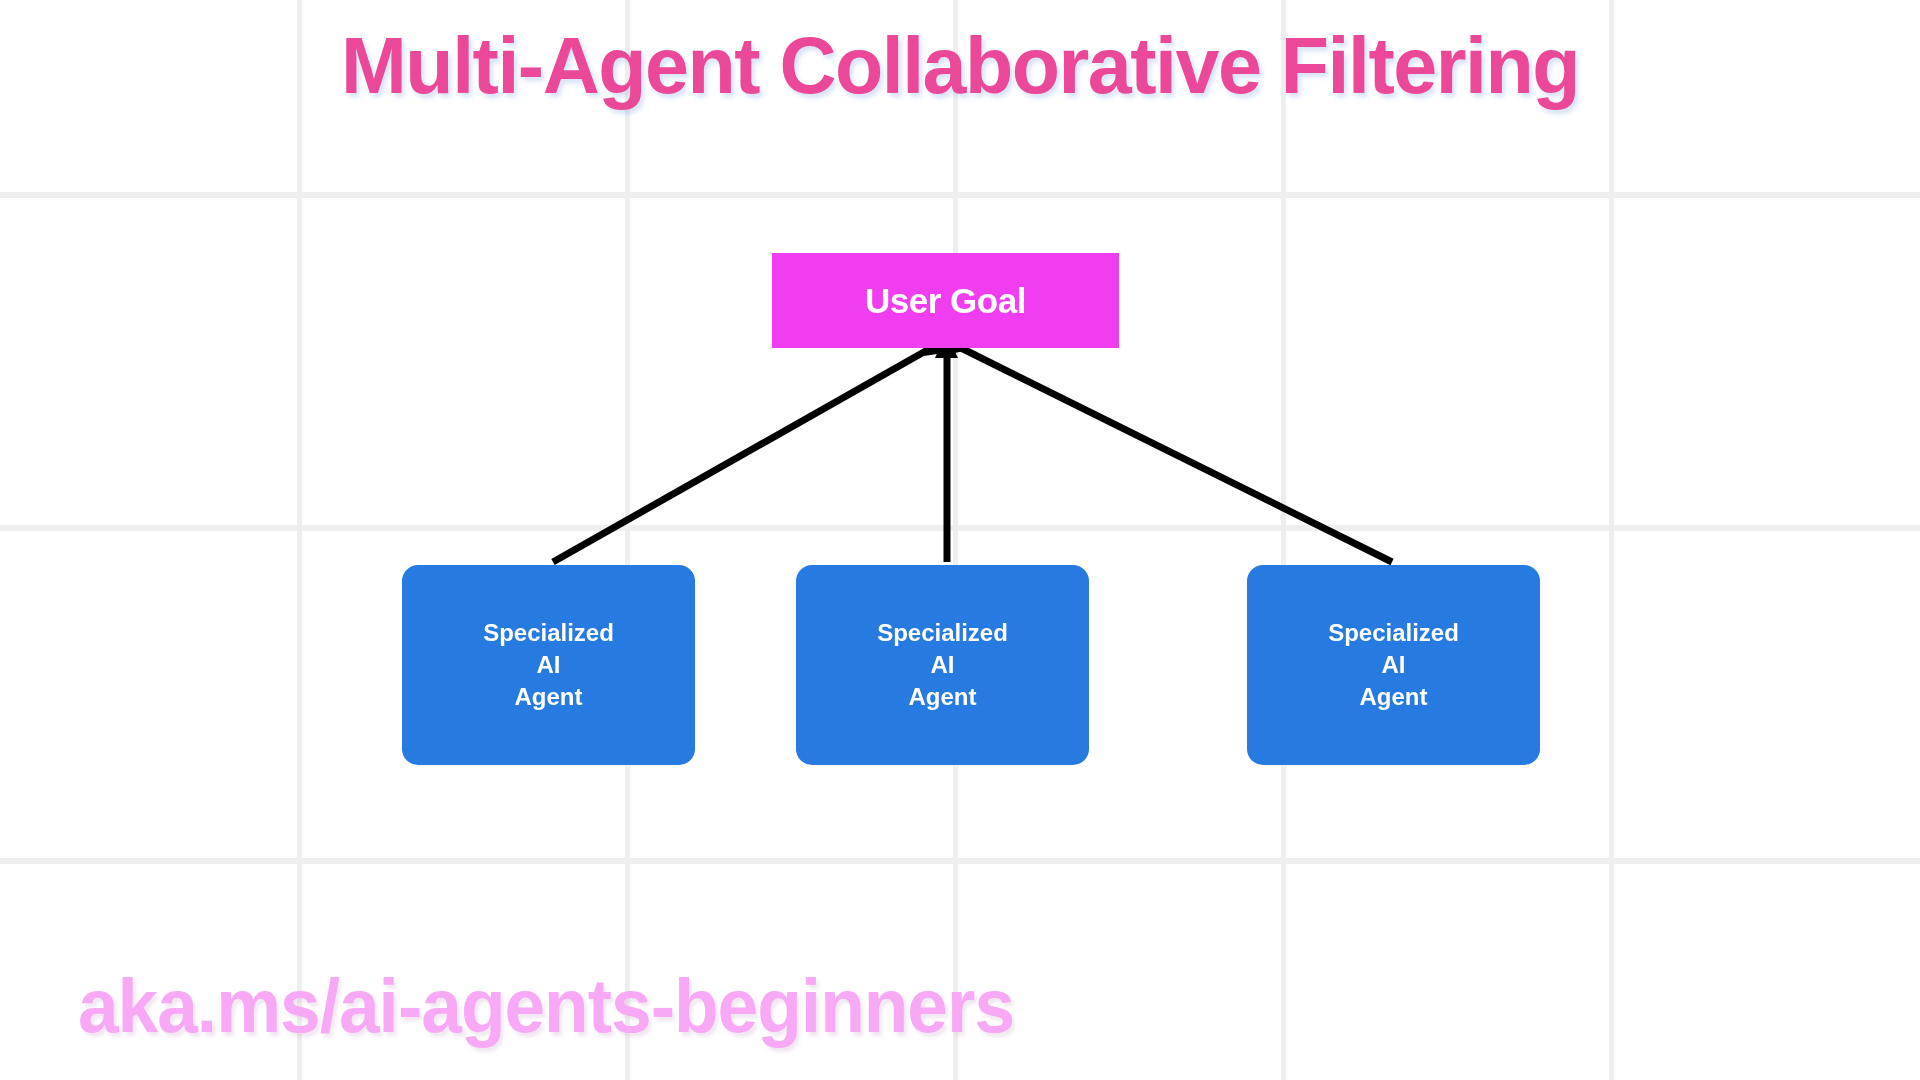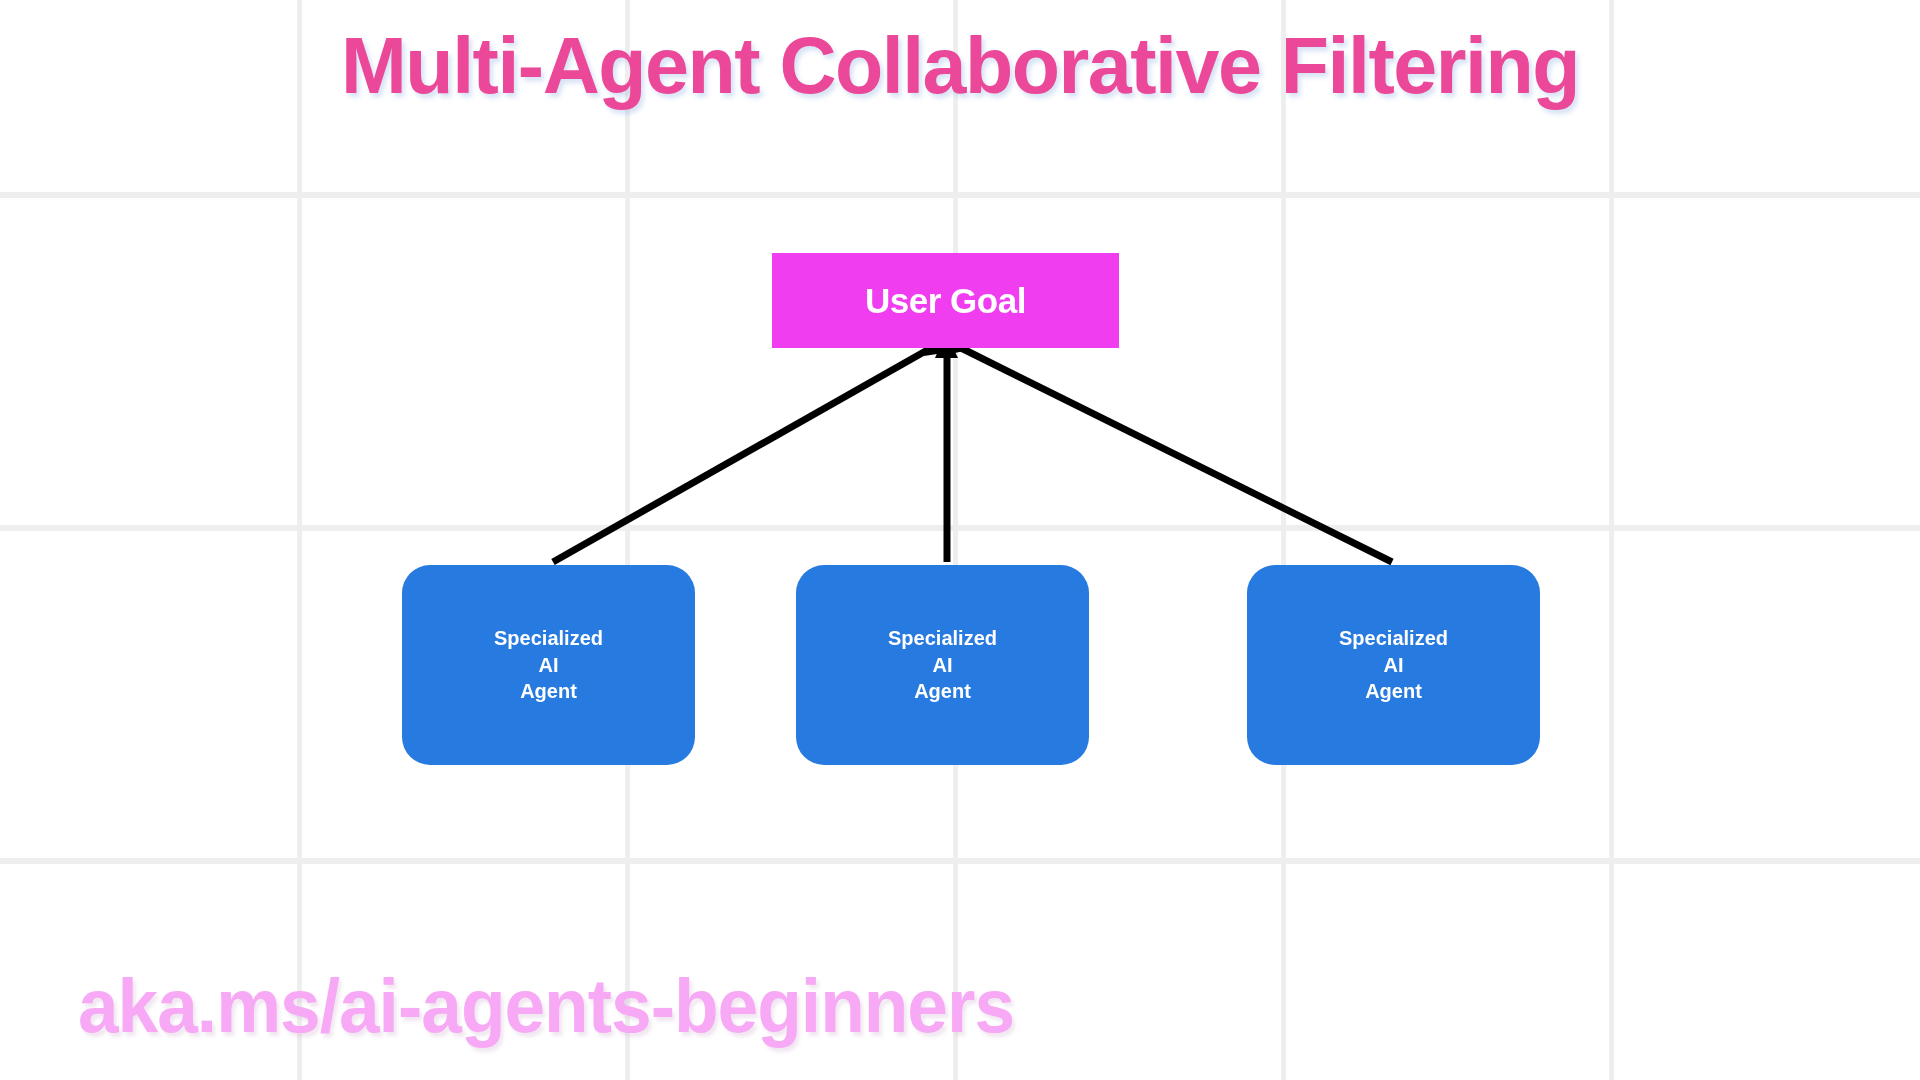--- a/index.html
+++ b/index.html
@@ -70,22 +70,22 @@
     background: #f13df0;
     font-size: 35px;
     font-weight: 800;
     letter-spacing: -0.5px;
     margin-top: 36px;
   }
   .agent-node {
     width: 293px;
     height: 200px;
     background: #277ae0;
-    border-radius: 28px;
-    font-size: 20px;
+    border-radius: 16px;
+    font-size: 24px;
     font-weight: 800;
     line-height: 1.32;
   }
   #node-agent-1 { left: 402px;  top: 565px; }
   #node-agent-2 { left: 796px;  top: 565px; }
   #node-agent-3 { left: 1247px; top: 565px; }
   .agent-line { display: block; }
   
   #footer-url {
     position: absolute;

